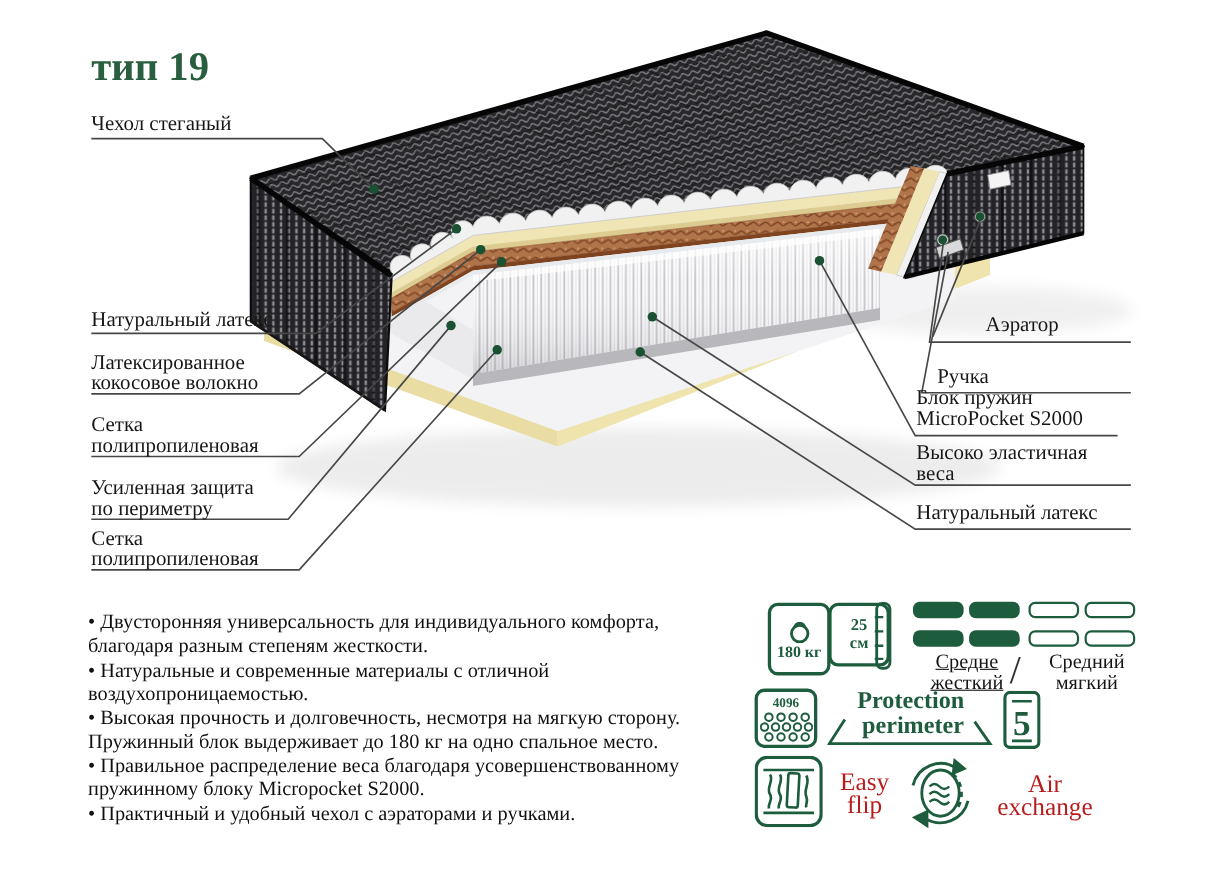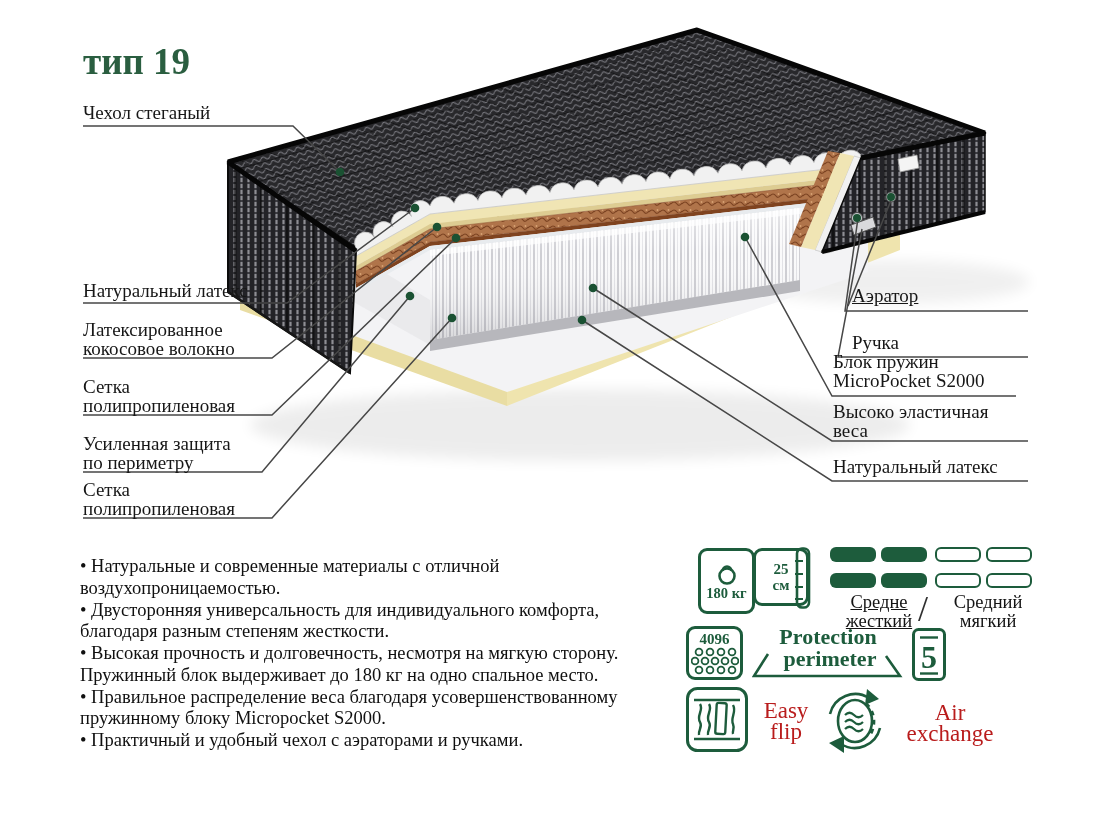--- a/index.html
+++ b/index.html
@@ -181,35 +181,35 @@
   </div>
   <div class="abs callout" style="left:83px;top:434px;">
     <div>Усиленная защита</div>
     <div>по периметру</div>
   </div>
   <div class="abs callout" style="left:83px;top:480px;">
     <div>Сетка</div>
     <div>полипропиленовая</div>
   </div>
 
-  <div class="abs callout" style="left:852px;top:286px;text-decoration:underline;">Аэратор</div>
+  <div class="abs callout" style="left:896px;top:286px;">Аэратор</div>
   <div class="abs callout" style="left:852px;top:333px;">Ручка</div>
   <div class="abs callout" style="left:833px;top:352px;">
     <div>Блок пружин</div>
     <div>MicroPocket S2000</div>
   </div>
   <div class="abs callout" style="left:833px;top:402px;">
     <div>Высоко эластичная</div>
     <div>веса</div>
   </div>
   <div class="abs callout" style="left:833px;top:457px;">Натуральный латекс</div>
 
   <div class="abs features" style="left:80px;top:556px;">
+    <p>• Двусторонняя универсальность для индивидуального комфорта, благодаря разным степеням жесткости.</p>
     <p>• Натуральные и современные материалы с отличной воздухопроницаемостью.</p>
-    <p>• Двусторонняя универсальность для индивидуального комфорта, благодаря разным степеням жесткости.</p>
     <p>• Высокая прочность и долговечность, несмотря на мягкую сторону. Пружинный блок выдерживает до 180 кг на одно спальное место.</p>
     <p>• Правильное распределение веса благодаря усовершенствованному пружинному блоку Micropocket S2000.</p>
     <p>• Практичный и удобный чехол с аэраторами и ручками.</p>
   </div>
 
   <div class="abs" style="left:680px;top:540px;width:395px;height:245px;">
 
     <div class="greenbox" style="left:18px;top:8px;width:57px;height:66px;">
       <svg width="26" height="24" viewBox="0 0 26 24">
         <path d="M8.5,10 a4.5,4.5 0 1 1 9,0" fill="none" stroke="#1d5c3c" stroke-width="2.6"></path>
@@ -239,21 +239,21 @@
       <div>Средне</div>
       <div>жесткий</div>
     </div>
     <div class="abs" style="left:238px;top:48px;font-size:36px;color:#2f2f2f;">/</div>
     <div class="firmlabel" style="left:252px;top:53px;width:112px;">
       <div>Средний</div>
       <div>мягкий</div>
     </div>
 
     <div class="greenbox" style="left:6px;top:86px;width:57px;height:54px;">
-      <div class="val" style="font-size:15px;text-align:right;">4096</div>
+      <div class="val" style="font-size:12px;text-align:right;">4096</div>
       <svg width="48" height="28" viewBox="0 0 48 28" fill="none" stroke="#1d5c3c" stroke-width="1.8">
         <circle cx="8" cy="5" r="3.4"></circle>
           <circle cx="19" cy="5" r="3.4"></circle>
           <circle cx="30" cy="5" r="3.4"></circle>
           <circle cx="41" cy="5" r="3.4"></circle>
         <circle cx="4" cy="14" r="3.4"></circle>
           <circle cx="14" cy="14" r="3.4"></circle>
           <circle cx="24" cy="14" r="3.4"></circle>
           <circle cx="34" cy="14" r="3.4"></circle>
           <circle cx="44" cy="14" r="3.4"></circle>

